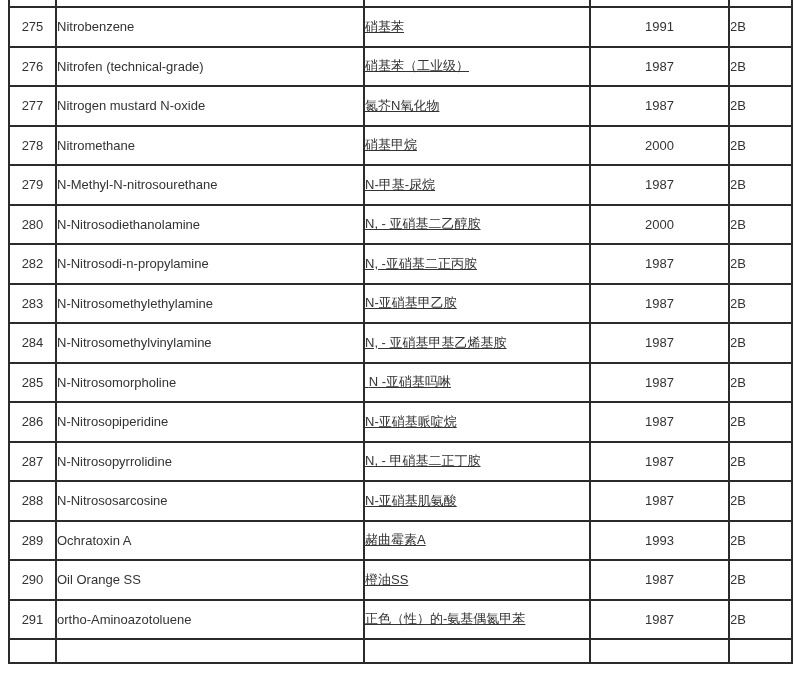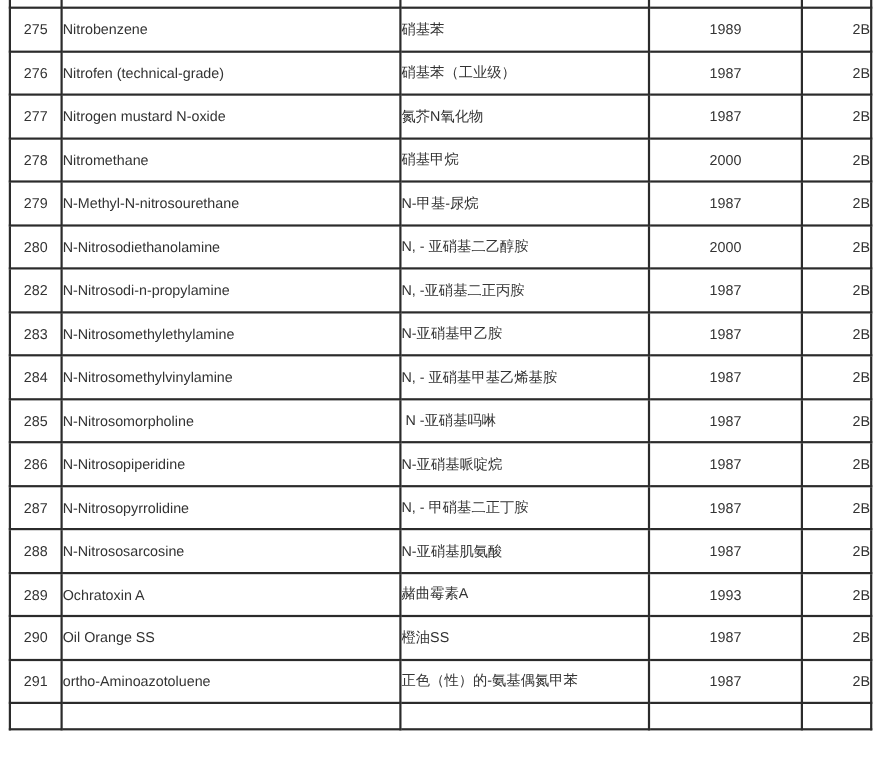--- a/index.html
+++ b/index.html
@@ -26,23 +26,23 @@
     color: #333333;
     vertical-align: middle;
     overflow: hidden;
     padding: 0;
   }
   tr.data-row { height: 39.5px; }
   tr.sliver-top td { border-top: none; height: 6px; }
   tr.sliver-bottom td { height: 22px; }
   td.c-idx { text-align: center; margin-left: 29px; }
   td.c-en  { text-align: left; padding-left: 12px; margin-top: 33px; }
-  td.c-zh  { text-align: left; padding-left: 11px; white-space: pre-wrap; }
+  td.c-zh  { text-align: left; padding-left: 11px; white-space: pre-wrap; text-decoration: underline; }
   td.c-yr  { text-align: center; }
-  td.c-gp  { text-align: right; }
+  td.c-gp  { text-align: left; border-radius: 16px; }
   col.w-idx { width: 47px; }
   col.w-en  { width: 308px; }
   col.w-zh  { width: 226px; }
   col.w-yr  { width: 139px; }
   col.w-gp  { width: 63px; }
 </style>
 </head>
 <body>
 
 <div class="table-wrap">
@@ -60,21 +60,21 @@
         <td></td>
         <td></td>
         <td></td>
         <td></td>
       </tr>
 
   <tr class="data-row">
     <td class="c-idx">275</td>
     <td class="c-en">Nitrobenzene</td>
     <td class="c-zh">硝基苯</td>
-    <td class="c-yr">1989</td>
+    <td class="c-yr">1991</td>
     <td class="c-gp">2B</td>
   </tr>
 
   <tr class="data-row">
     <td class="c-idx">276</td>
     <td class="c-en">Nitrofen (technical-grade)</td>
     <td class="c-zh">硝基苯（工业级）</td>
     <td class="c-yr">1987</td>
     <td class="c-gp">2B</td>
   </tr>

